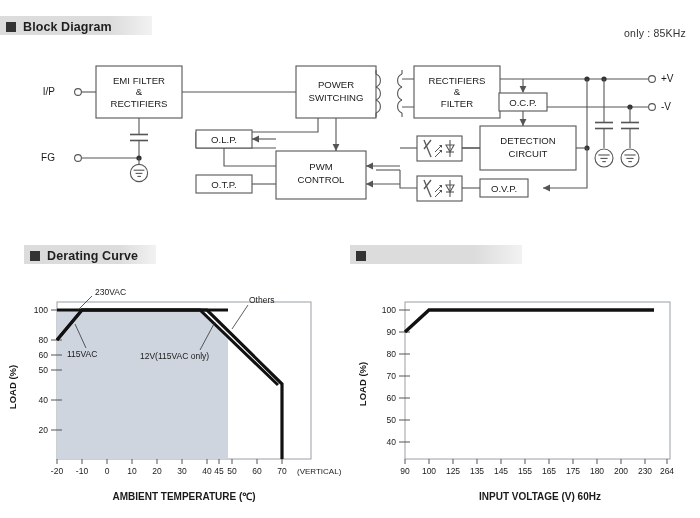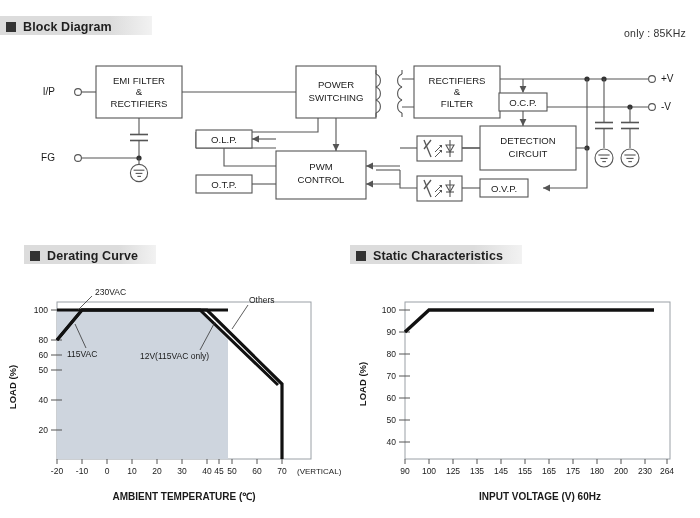--- a/index.html
+++ b/index.html
@@ -53,21 +53,20 @@
 
 <div id="fosc">only : 85KHz</div>
 
 <div class="section-header" id="hdr-derating">
   <span class="sq"></span>
   <span class="ttl">Derating Curve</span>
 </div>
 
 <div class="section-header" id="hdr-static">
   <span class="sq"></span>
-  <span class="ttl">Static Characteristics</span>
 </div>
 
 <svg class="blk-svg" id="block-diagram" width="700" height="185" viewBox="0 0 700 185">
   <g fill="none" stroke="#555" stroke-width="1.1" shape-rendering="geometricPrecision">
 
     <circle cx="78" cy="44" r="3.4"></circle>
     <path d="M81.5,44 H96"></path>
 
     <rect x="96" y="18" width="86" height="52" fill="#fff"></rect>
 

